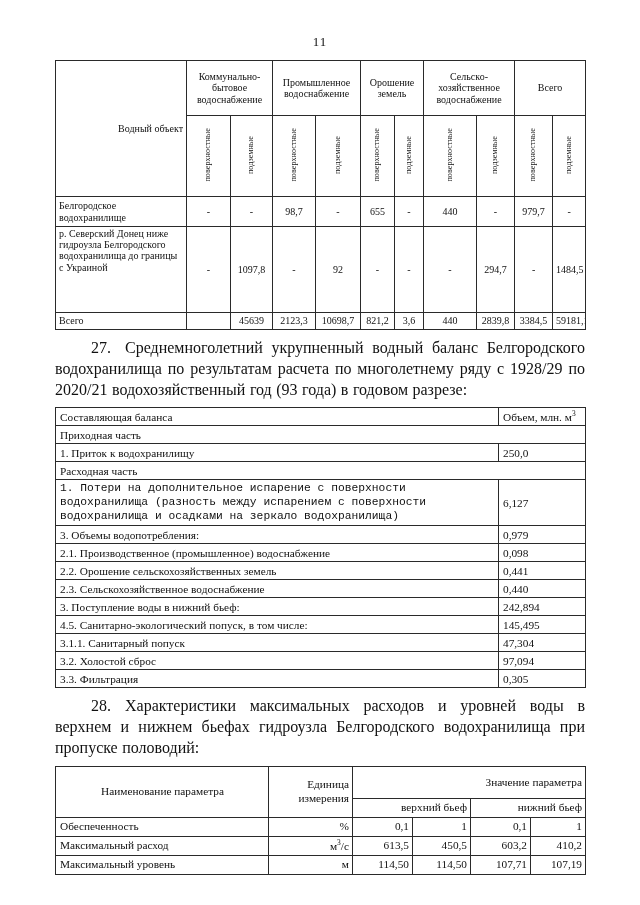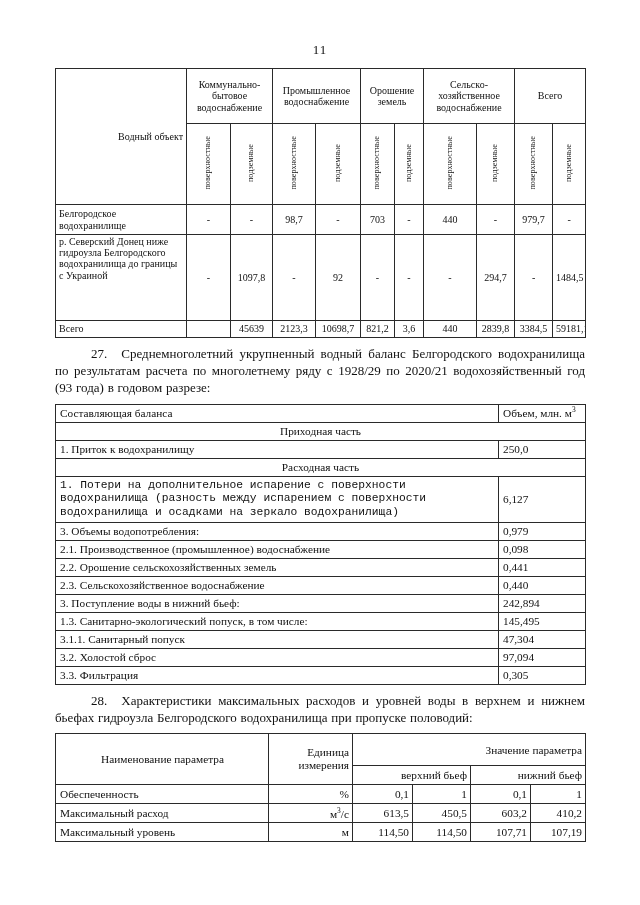--- a/index.html
+++ b/index.html
@@ -13,21 +13,21 @@
     font-family: "Liberation Serif", "DejaVu Serif", serif;
     color: #111111;
     position: relative;
     overflow: hidden;
   }
   .page {
     position: relative;
     width: 640px;
     height: 905px;
     box-sizing: border-box;
-    padding: 12px 55px;
+    padding: 4px 55px;
     border-radius: 22px;
   }
   .page-number {
     text-align: center;
     font-size: 13px;
     padding-top: 30px;
     padding-bottom: 10px;
     letter-spacing: 1px;
   }
 
@@ -73,35 +73,35 @@
   .obj-head {
     text-align: right;
     vertical-align: middle;
     font-size: 11px;
   }
   .cellc { text-align: center; }
   .rowname { text-align: left; padding-left: 4px; font-size: 10px; line-height: 1.16; }
 
   
   p.para {
-    font-size: 13px;
+    font-size: 16px;
     line-height: 1.30;
     text-align: justify;
     text-indent: 36px;
     margin: 8px 0 7px 0;
     text-align-last: left;
     word-spacing: 0.5px;
   }
   p.para .numlbl { margin-right: 14px; }
 
   
   #table-balance { font-size: 11.3px; }
   #table-balance td { padding: 1px 4px; height: 15px; }
   #table-balance .hdr { text-align: left; }
-  #table-balance .secrow { text-align: center; }
+  #table-balance .secrow { text-align: left; }
   #table-balance .val { text-align: left; }
   #table-balance .nm { text-align: left; }
   #table-balance .multi { line-height: 1.22; padding: 1px 4px; font-family: Liberation Mono, monospace; }
 
   
   #table-maxflow { font-size: 11.3px; margin-top: 2px; }
   #table-maxflow td { text-align: right; height: 16px; padding: 1px 3px; }
   #table-maxflow td.nm { text-align: left; padding-left: 4px; }
   #table-maxflow .h2 { line-height: 1.18; }
   sup { font-size: 7.5px; vertical-align: super; }
@@ -148,21 +148,21 @@
         <td class="vert-head"><span class="vtxt">поверхностные</span></td>
         <td class="vert-head"><span class="vtxt">подземные</span></td>
       </tr>
 
       <tr style="height:30px">
         <td class="rowname">Белгородское водохранилище</td>
         <td class="cellc">-</td>
         <td class="cellc">-</td>
         <td class="cellc">98,7</td>
         <td class="cellc">-</td>
-        <td class="cellc">703</td>
+        <td class="cellc">655</td>
         <td class="cellc">-</td>
         <td class="cellc">440</td>
         <td class="cellc">-</td>
         <td class="cellc">979,7</td>
         <td class="cellc">-</td>
       </tr>
 
       <tr style="height:86px">
         <td class="rowname" style="vertical-align:top">р. Северский Донец ниже гидроузла Белгородского водохранилища до границы с Украиной</td>
         <td class="cellc">-</td>
@@ -235,21 +235,21 @@
       </tr>
       <tr>
         <td class="nm">2.3. Сельскохозяйственное водоснабжение</td>
         <td class="val">0,440</td>
       </tr>
       <tr>
         <td class="nm">3. Поступление воды в нижний бьеф:</td>
         <td class="val">242,894</td>
       </tr>
       <tr>
-        <td class="nm">1.3. Санитарно-экологический попуск, в том числе:</td>
+        <td class="nm">4.5. Санитарно-экологический попуск, в том числе:</td>
         <td class="val">145,495</td>
       </tr>
       <tr>
         <td class="nm">3.1.1. Санитарный попуск</td>
         <td class="val">47,304</td>
       </tr>
       <tr>
         <td class="nm">3.2. Холостой сброс</td>
         <td class="val">97,094</td>
       </tr>

